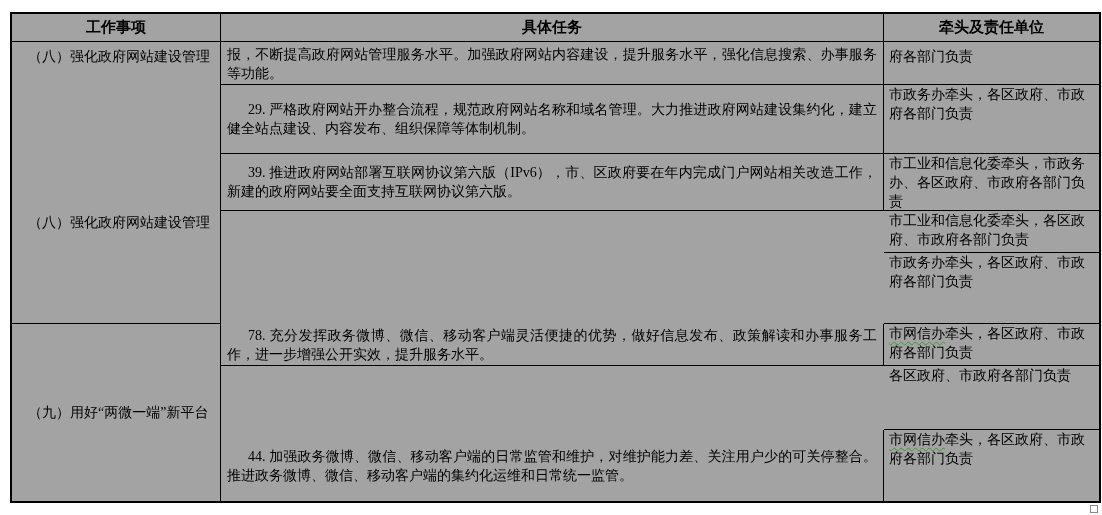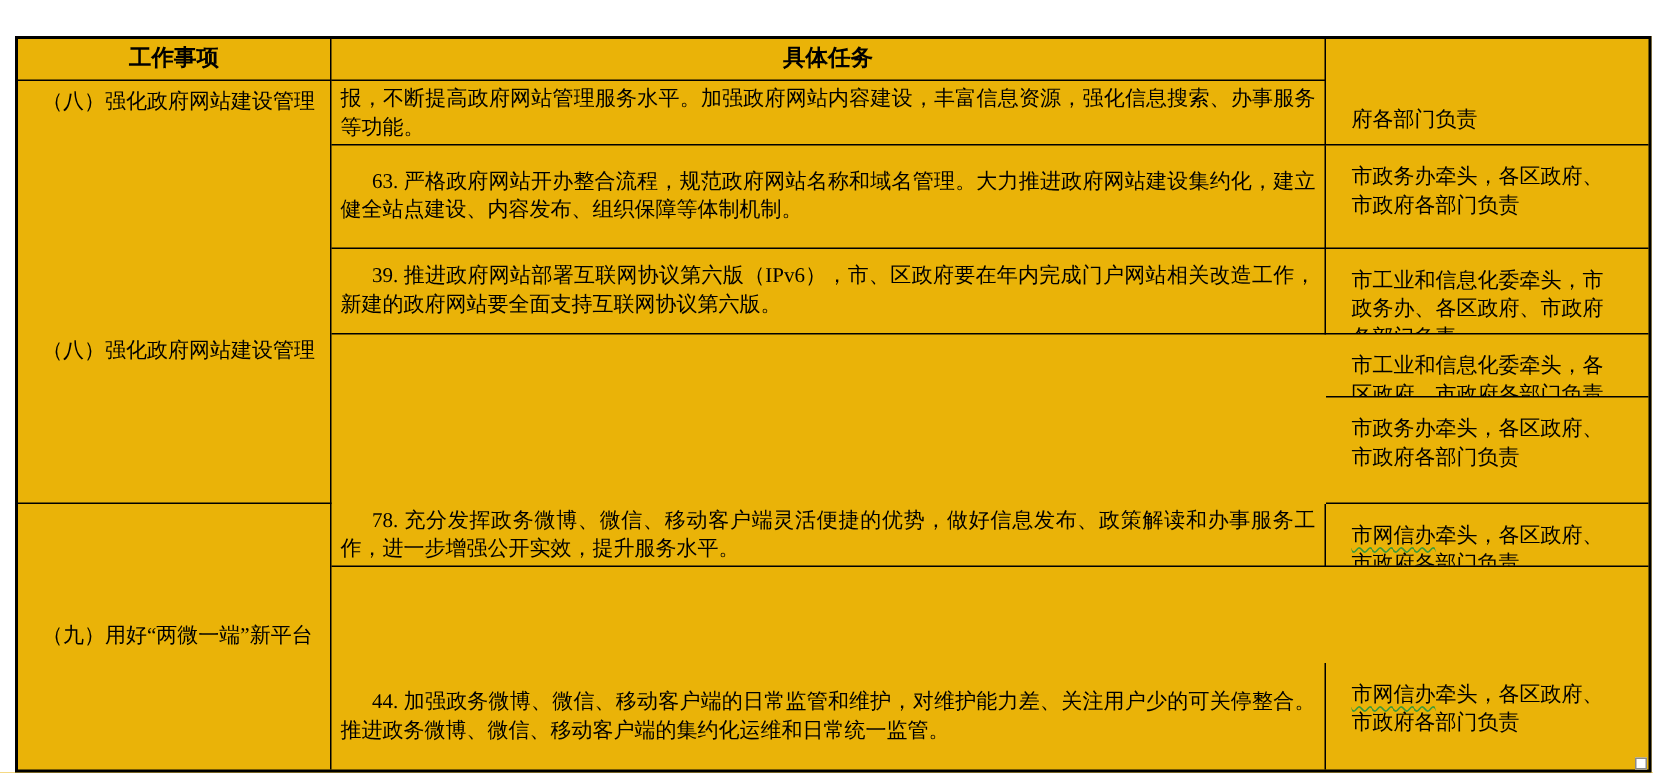--- a/index.html
+++ b/index.html
@@ -3,26 +3,26 @@
 <meta charset="utf-8">
 <style>
   html,body { margin:0; padding:0; }
   body {
     width:1102px; height:515px; position:relative; overflow:hidden;
     background:#ffffff; color:#000000;
     font-family:"Liberation Serif","DejaVu Serif",serif;
     font-size:14px;
   }
   .tbl {
-    position:absolute; left:10px; top:24px;
+    position:absolute; left:10px; top:12px;
     display:grid;
     grid-template-columns:209px 663px 215px;
     grid-template-rows:28px 43px 69px 57px 42px 71px 42px 64px 71px;
     border:2px solid #000;
-    background:#eab308;
+    background:#a3a3a3;
   }
   .cell {
     box-sizing:border-box;
     border-right:1px solid #000;
     border-bottom:1px solid #000;
     overflow:hidden;
     line-height:19px;
   }
   .cell.last-col { border-right:none; }
   .cell.last-row { border-bottom:none; }
@@ -42,21 +42,21 @@
     grid-column:2; padding:0 6px;
     display:flex; align-items:center;
   }
   .task p { margin:0; width:100%; text-align:justify; text-indent:21px; }
   .task.cont { align-items:flex-start; padding-top:3px; }
   .task.cont p { text-indent:0; }
   .resp {
     grid-column:3; padding:0 5px;
     display:flex; 
   }
-  .resp p { margin:12px; width:100%; }
+  .resp p { margin:0; width:100%; }
   .resp.cont { align-items:flex-start; padding-top:5px; }
   .r2 { grid-row:2; } .r3 { grid-row:3; } .r4 { grid-row:4; }
   .r5 { grid-row:5; } .r6 { grid-row:6; } .r7 { grid-row:7; }
   .r8 { grid-row:8; } .r9 { grid-row:9; }
   .sp {
     text-decoration-line:underline;
     text-decoration-style:wavy;
     text-decoration-color:#3a9a3a;
     text-decoration-thickness:1px;
     text-underline-offset:3px;
@@ -71,39 +71,42 @@
 <body>
 
 <div class="tbl">
 
   <div class="cell th h1">
     <span>工作事项</span>
   </div>
   <div class="cell th h2">
     <span>具体任务</span>
   </div>
+  <div class="cell th h3 last-col">
+    <span>牵头及责任单位</span>
+  </div>
 
   <div class="cell wi8">
     <div class="wi-label top-label">（八）强化政府网站建设管理</div>
     <div class="wi-label mid-label">（八）强化政府网站建设管理</div>
   </div>
 
   <div class="cell wi9 last-row">
     <div class="wi-label">（九）用好“两微一端”新平台</div>
   </div>
 
   <div class="cell task cont r2">
-    <p>报，不断提高政府网站管理服务水平。加强政府网站内容建设，丰富信息资源，强化信息搜索、办事服务等功能。</p>
+    <p>报，不断提高政府网站管理服务水平。加强政府网站内容建设，提升服务水平，强化信息搜索、办事服务等功能。</p>
   </div>
   <div class="cell resp cont last-col r2">
     <p>府各部门负责</p>
   </div>
 
   <div class="cell task r3">
-    <p>63. 严格政府网站开办整合流程，规范政府网站名称和域名管理。大力推进政府网站建设集约化，建立健全站点建设、内容发布、组织保障等体制机制。</p>
+    <p>29. 严格政府网站开办整合流程，规范政府网站名称和域名管理。大力推进政府网站建设集约化，建立健全站点建设、内容发布、组织保障等体制机制。</p>
   </div>
   <div class="cell resp last-col r3">
     <p>市政务办牵头，各区政府、市政府各部门负责</p>
   </div>
 
   <div class="cell task r4">
     <p>39. 推进政府网站部署互联网协议第六版（IPv6），市、区政府要在年内完成门户网站相关改造工作，新建的政府网站要全面支持互联网协议第六版。</p>
   </div>
   <div class="cell resp last-col r4">
     <p>市工业和信息化委牵头，市政务办、各区政府、市政府各部门负责</p>
@@ -117,20 +120,23 @@
     <p>市政务办牵头，各区政府、市政府各部门负责</p>
   </div>
 
   <div class="cell task r7">
     <p>78. 充分发挥政务微博、微信、移动客户端灵活便捷的优势，做好信息发布、政策解读和办事服务工作，进一步增强公开实效，提升服务水平。</p>
   </div>
   <div class="cell resp last-col r7">
     <p><span class="sp">市网信办</span><span>牵头，各区政府、市政府各部门负责</span></p>
   </div>
 
+  <div class="cell resp last-col r8">
+    <p>各区政府、市政府各部门负责</p>
+  </div>
 
   <div class="cell task last-row r9">
     <p>44. 加强政务微博、微信、移动客户端的日常监管和维护，对维护能力差、关注用户少的可关停整合。推进政务微博、微信、移动客户端的集约化运维和日常统一监管。</p>
   </div>
   <div class="cell resp last-col last-row r9">
     <p><span class="sp">市网信办</span><span>牵头，各区政府、市政府各部门负责</span></p>
   </div>
 
 </div>
 

